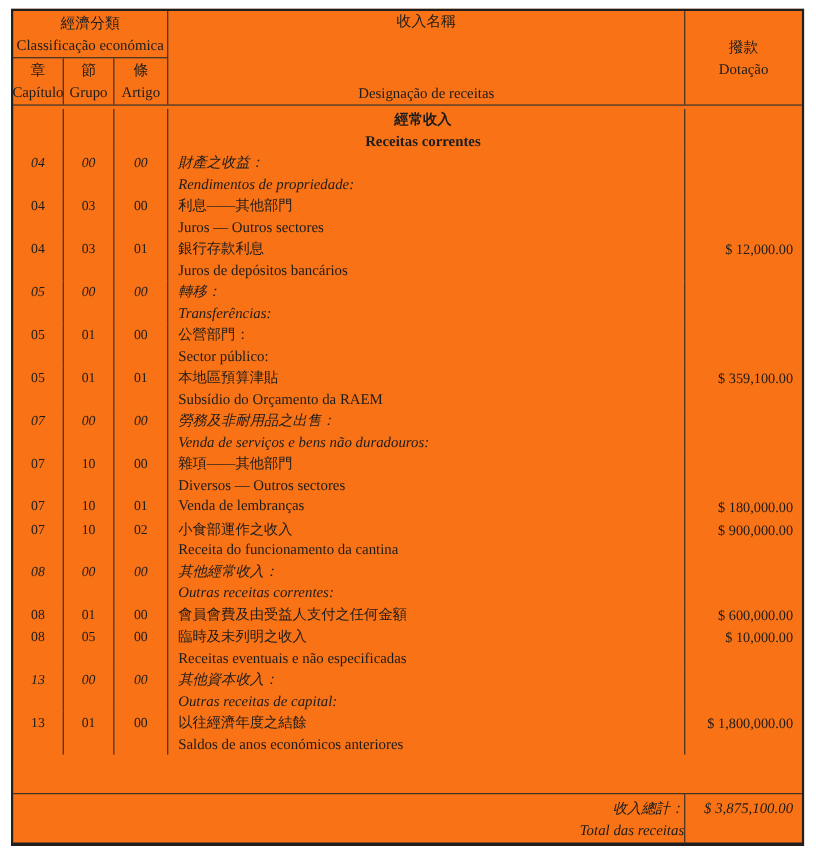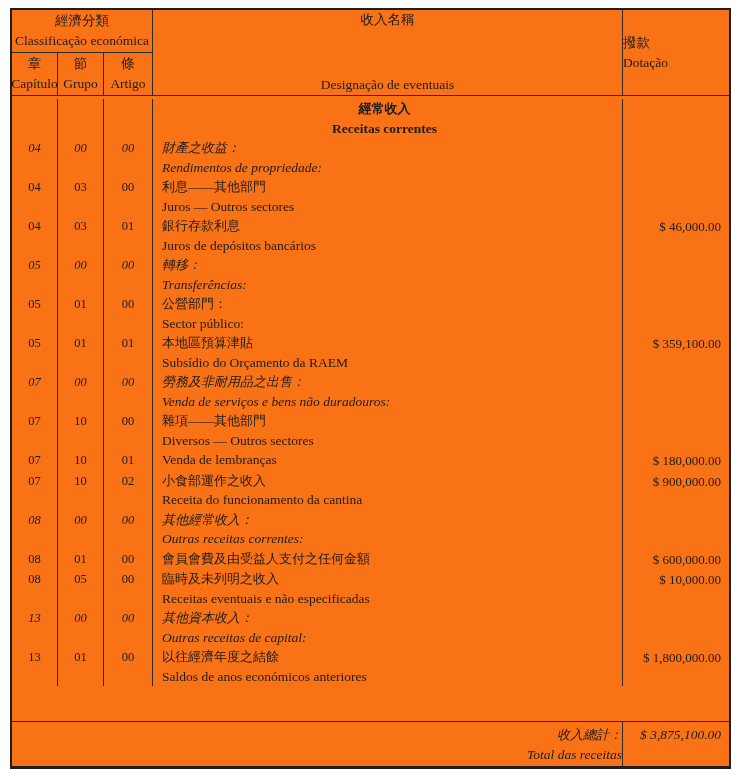--- a/index.html
+++ b/index.html
@@ -36,21 +36,21 @@
     border-bottom: 1px solid #2b2b2b;
     display: flex; flex-direction: column; justify-content: center; align-items: center;
   }
   .h-econ-cols { flex: 1; display: grid; grid-template-columns: 46px 46px 1fr; }
   .h-col { display: flex; flex-direction: column; justify-content: center; align-items: center; }
   .h-col.b { border-right: 1px solid #2b2b2b; }
   .h-name {
     border-right: 1px solid #2b2b2b;
     display: flex; flex-direction: column; justify-content: space-between; align-items: center;
   }
-  .h-dot { display: flex; flex-direction: column; justify-content: center; align-items: flex-start; }
+  .h-dot { display: flex; flex-direction: column; justify-content: center; align-items: center; }
   .hz { font-size: 13.5px; line-height: 20px; }
   .hp { font-size: 13.5px; line-height: 20px; }
   
   .tbody { flex: 1; overflow: hidden; padding-top: 3px; }
   .trow {
     display: grid;
     grid-template-columns: 46px 46px 49px 470px 1fr;
   }
   .cell.code {
     border-right: 1px solid #2b2b2b;
@@ -124,21 +124,21 @@
             <div class="hp">Grupo</div>
           </div>
           <div class="h-col">
             <div class="hz">條</div>
             <div class="hp">Artigo</div>
           </div>
         </div>
       </div>
       <div class="h-name">
         <div class="hz">收入名稱</div>
-        <div class="hp">Designação de eventuais</div>
+        <div class="hp">Designação de receitas</div>
       </div>
       <div class="h-dot">
         <div class="hz">撥款</div>
         <div class="hp">Dotação</div>
       </div>
     </div>
 
     <div class="tbody" id="tbody">
       <div class="trow section-row">
         <div class="cell code"></div>
@@ -174,21 +174,21 @@
   </div>
 
   <div class="trow">
     <div class="cell code">04</div>
     <div class="cell code">03</div>
     <div class="cell code">01</div>
     <div class="cell name">
       <div class="zh">銀行存款利息</div>
       <div class="pt">Juros de depósitos bancários</div>
     </div>
-    <div class="cell amount">$ 46,000.00</div>
+    <div class="cell amount">$ 12,000.00</div>
   </div>
 
   <div class="trow cat">
     <div class="cell code">05</div>
     <div class="cell code">00</div>
     <div class="cell code">00</div>
     <div class="cell name">
       <div class="zh">轉移：</div>
       <div class="pt">Transferências:</div>
     </div>

